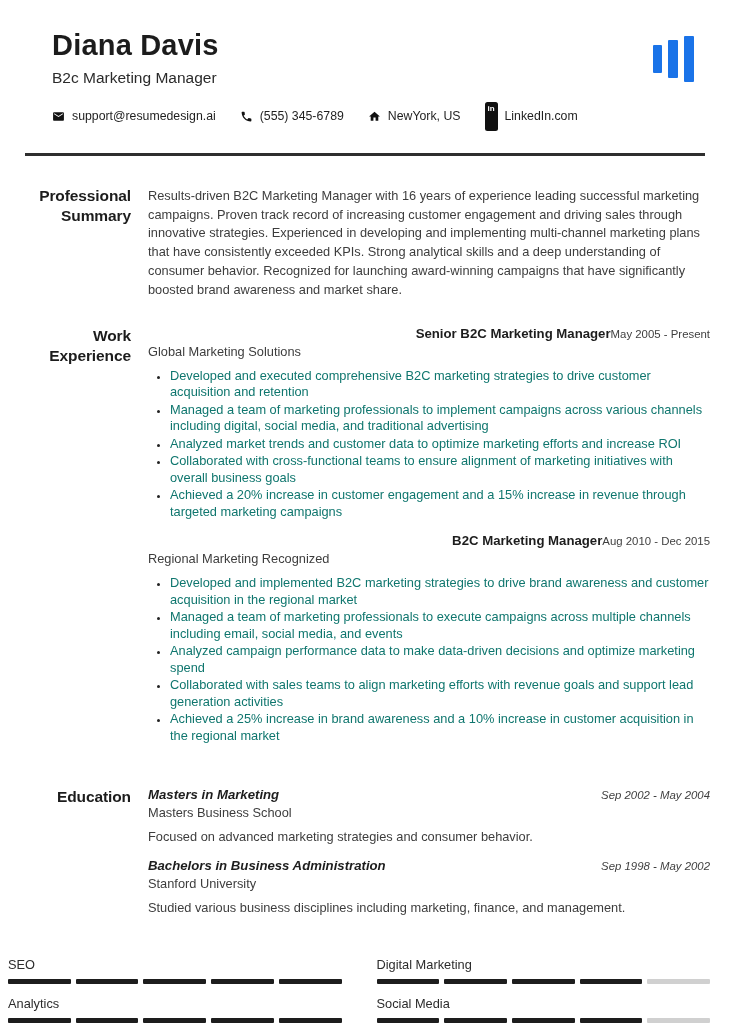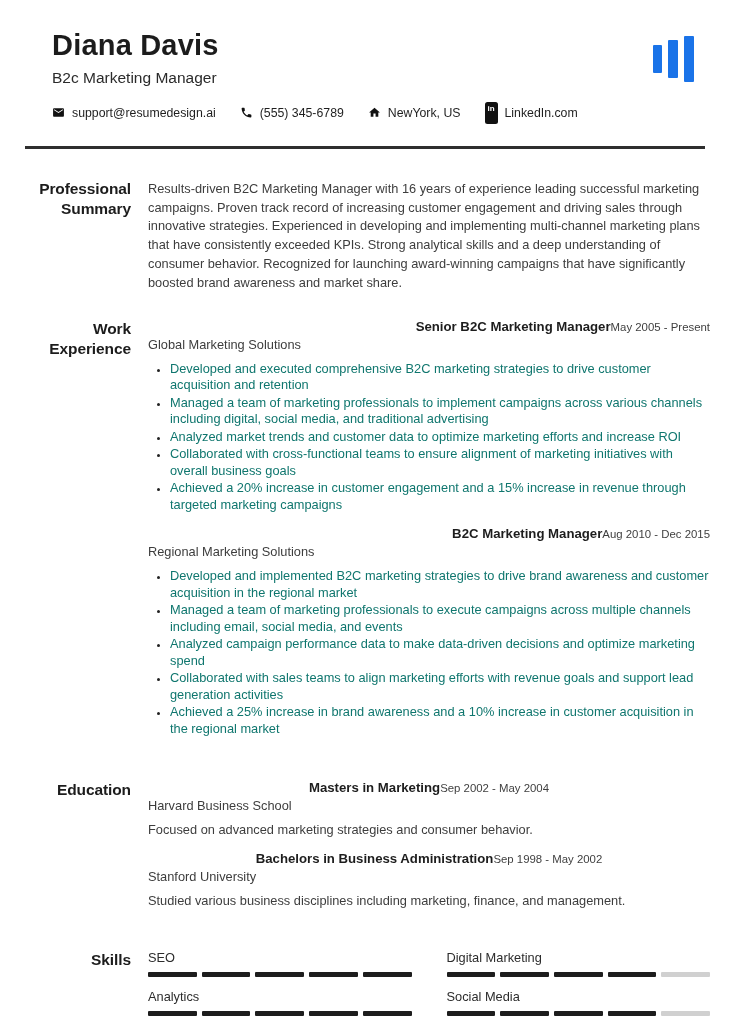--- a/index.html
+++ b/index.html
@@ -20,21 +20,21 @@
     line-height:1.1;
   }
   .subtitle { font-size:15.5px; color:#2b2b2b; margin-top:7px; }
   .contact-row {
     display:flex; align-items:center; gap:24px; margin-top:15px;
     font-size:12.3px; color:#1f1f1f;
   }
   .contact-item { display:flex; align-items:center; gap:7px; text-decoration:none; color:#1f1f1f; }
   .contact-item svg { display:block; }
   .li-badge {
-    width:13px; height:22px; background:#111; border-radius:2.5px;
+    width:13px; height:29px; background:#111; border-radius:2.5px;
     color:#fff; font-size:8px; font-weight:700; line-height:13px; text-align:center;
   }
   .logo-bars {
     position:absolute; top:36px; right:36px; height:46px;
     display:flex; align-items:center; gap:6px;
   }
   .logo-bar { width:10px; background:var(--accent,#1a73e8); border-radius:1px; }
   .logo-bar.b1 { height:28px; width:9px; }
   .logo-bar.b2 { height:38px; }
   .logo-bar.b3 { height:46px; }
@@ -58,21 +58,21 @@
   .job-head { display:flex; justify-content:flex-end; align-items:baseline; }
   .job-title { font-size:13.2px; font-weight:700; color:#1d1d1d; }
   .job-dates { font-size:11.4px; color:#3f3f3f; white-space:nowrap; }
   .job-company { font-size:12.8px; color:#3d3d3d; margin-top:3px; }
   .job ul { margin:9px 0 0 0; padding-left:22px; }
   .job li { font-size:12.8px; line-height:16.5px; margin-bottom:1px; color:#0f766e; }
   .job li::marker { font-size:11px; color:#222; }
 
   .section.education { margin-top:42px; }
   .edu + .edu { margin-top:14px; }
-  .edu-head { display:flex; justify-content:center; align-items:baseline; }
+  .edu-head { display:flex; justify-content:space-between; align-items:baseline;font-style:italic; }
   .edu-degree { font-size:13.2px; font-weight:700; color:#1d1d1d; }
   .edu-dates { font-size:11.4px; color:#3f3f3f; white-space:nowrap; }
   .edu-school { font-size:12.8px; color:#3d3d3d; margin-top:3px; }
   .edu-desc { font-size:12.8px; color:#3d3d3d; margin-top:9px; }
 
   .section.skills { margin-top:42px; }
   .skills-grid {
     display:grid; grid-template-columns:1fr 1fr; column-gap:35px; row-gap:12px;
   }
   .skill-name { font-size:12.8px; color:#2c2c2c; }
@@ -155,21 +155,21 @@
             <li>Collaborated with cross-functional teams to ensure alignment of marketing initiatives with overall business goals</li>
             <li>Achieved a 20% increase in customer engagement and a 15% increase in revenue through targeted marketing campaigns</li>
           </ul>
         </div>
 
         <div class="job">
           <div class="job-head">
             <span class="job-title">B2C Marketing Manager</span>
             <span class="job-dates">Aug 2010 - Dec 2015</span>
           </div>
-          <div class="job-company">Regional Marketing Solutions</div>
+          <div class="job-company">Regional Marketing Recognized</div>
           <ul>
             <li>Developed and implemented B2C marketing strategies to drive brand awareness and customer acquisition in the regional market</li>
             <li>Managed a team of marketing professionals to execute campaigns across multiple channels including email, social media, and events</li>
             <li>Analyzed campaign performance data to make data-driven decisions and optimize marketing spend</li>
             <li>Collaborated with sales teams to align marketing efforts with revenue goals and support lead generation activities</li>
             <li>Achieved a 25% increase in brand awareness and a 10% increase in customer acquisition in the regional market</li>
           </ul>
         </div>
 
       </div>
@@ -177,38 +177,37 @@
 
     <section class="section education">
       <div class="sec-label">Education</div>
       <div class="sec-content">
 
         <div class="edu">
           <div class="edu-head">
             <span class="edu-degree">Masters in Marketing</span>
             <span class="edu-dates">Sep 2002 - May 2004</span>
           </div>
-          <div class="edu-school">Harvard Business School</div>
+          <div class="edu-school">Masters Business School</div>
           <div class="edu-desc">Focused on advanced marketing strategies and consumer behavior.</div>
         </div>
 
         <div class="edu">
           <div class="edu-head">
             <span class="edu-degree">Bachelors in Business Administration</span>
             <span class="edu-dates">Sep 1998 - May 2002</span>
           </div>
           <div class="edu-school">Stanford University</div>
           <div class="edu-desc">Studied various business disciplines including marketing, finance, and management.</div>
         </div>
 
       </div>
     </section>
 
     <section class="section skills">
-      <div class="sec-label">Skills</div>
       <div class="sec-content">
         <div class="skills-grid">
 
           <div class="skill">
             <div class="skill-name">SEO</div>
             <div class="skill-bar">
               <span class="seg filled"></span>
                 <span class="seg filled"></span>
                 <span class="seg filled"></span>
                 <span class="seg filled"></span>

